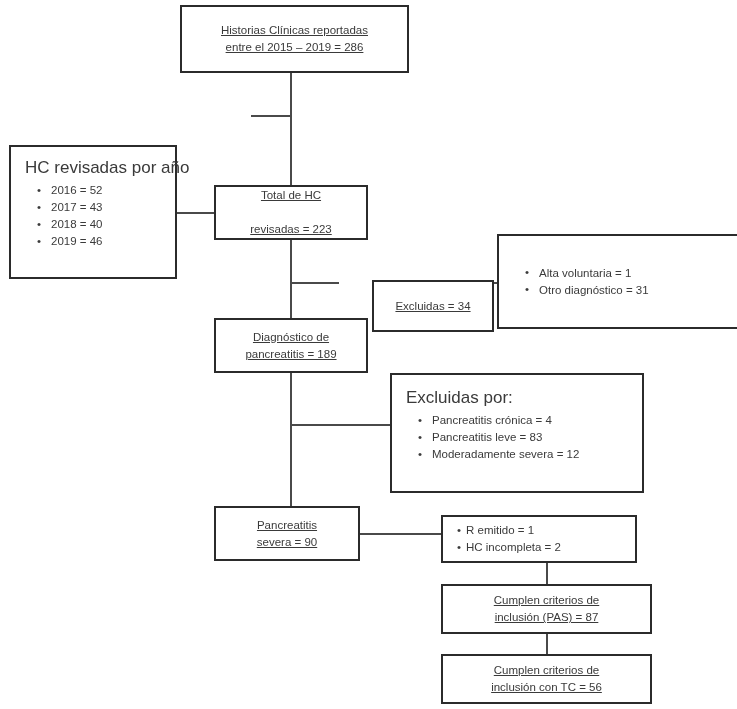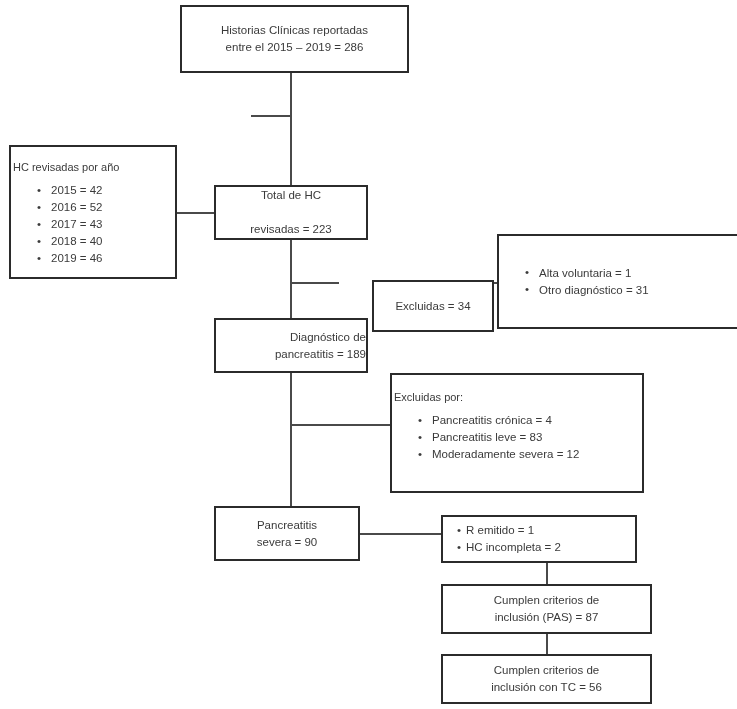--- a/index.html
+++ b/index.html
@@ -30,27 +30,28 @@
   }
   .node.center {
     align-items: center;
     text-align: center;
   }
   .node-line {
     font-size: 11.5px;
     line-height: 17px;
     white-space: nowrap;
     color: #3a3a3a;
+    text-decoration: underline;
   }
   .node-title {
-    font-size: 11px;
+    font-size: 17px;
     line-height: 17px;
     white-space: nowrap;
     color: #3a3a3a;
-    padding-left: 2px;
+    padding-left: 14px;
     margin-bottom: 6px;
   }
   ul.bullets {
     list-style: none;
     margin: 0;
     padding: 0 0 0 26px;
   }
   ul.bullets.tight {
     padding-left: 14px;
   }
@@ -110,21 +111,20 @@
 
   <div class="node center" style="left:180px; top:5px; width:229px; height:68px;">
     <div class="node-line">Historias Clínicas reportadas</div>
     <div class="node-line">entre el 2015 – 2019 = 286</div>
   </div>
 
 
   <div class="node" style="left:9px; top:145px; width:168px; height:134px; justify-content:flex-start; padding-top:12px;">
     <div class="node-title">HC revisadas por año</div>
     <ul class="bullets">
-      <li>2015 = 42</li>
       <li>2016 = 52</li>
       <li>2017 = 43</li>
       <li>2018 = 40</li>
       <li>2019 = 46</li>
     </ul>
   </div>
 
   <div class="node center" style="left:214px; top:185px; width:154px; height:55px;justify-content:space-between;">
     <div class="node-line">Total de HC</div>
     <div class="node-line">revisadas = 223</div>
@@ -134,21 +134,21 @@
     <div class="node-line">Excluidas = 34</div>
   </div>
 
   <div class="node" style="left:497px; top:234px; width:244px; height:95px;">
     <ul class="bullets">
       <li>Alta voluntaria = 1</li>
       <li>Otro diagnóstico = 31</li>
     </ul>
   </div>
 
-  <div class="node center" style="left:214px; top:318px; width:154px; height:55px;align-items:flex-end;">
+  <div class="node center" style="left:214px; top:318px; width:154px; height:55px;">
     <div class="node-line">Diagnóstico de</div>
     <div class="node-line">pancreatitis = 189</div>
   </div>
 
   <div class="node" style="left:390px; top:373px; width:254px; height:120px; justify-content:flex-start; padding-top:14px;">
     <div class="node-title">Excluidas por:</div>
     <ul class="bullets">
       <li>Pancreatitis crónica = 4</li>
       <li>Pancreatitis leve = 83</li>
       <li>Moderadamente severa = 12</li>

